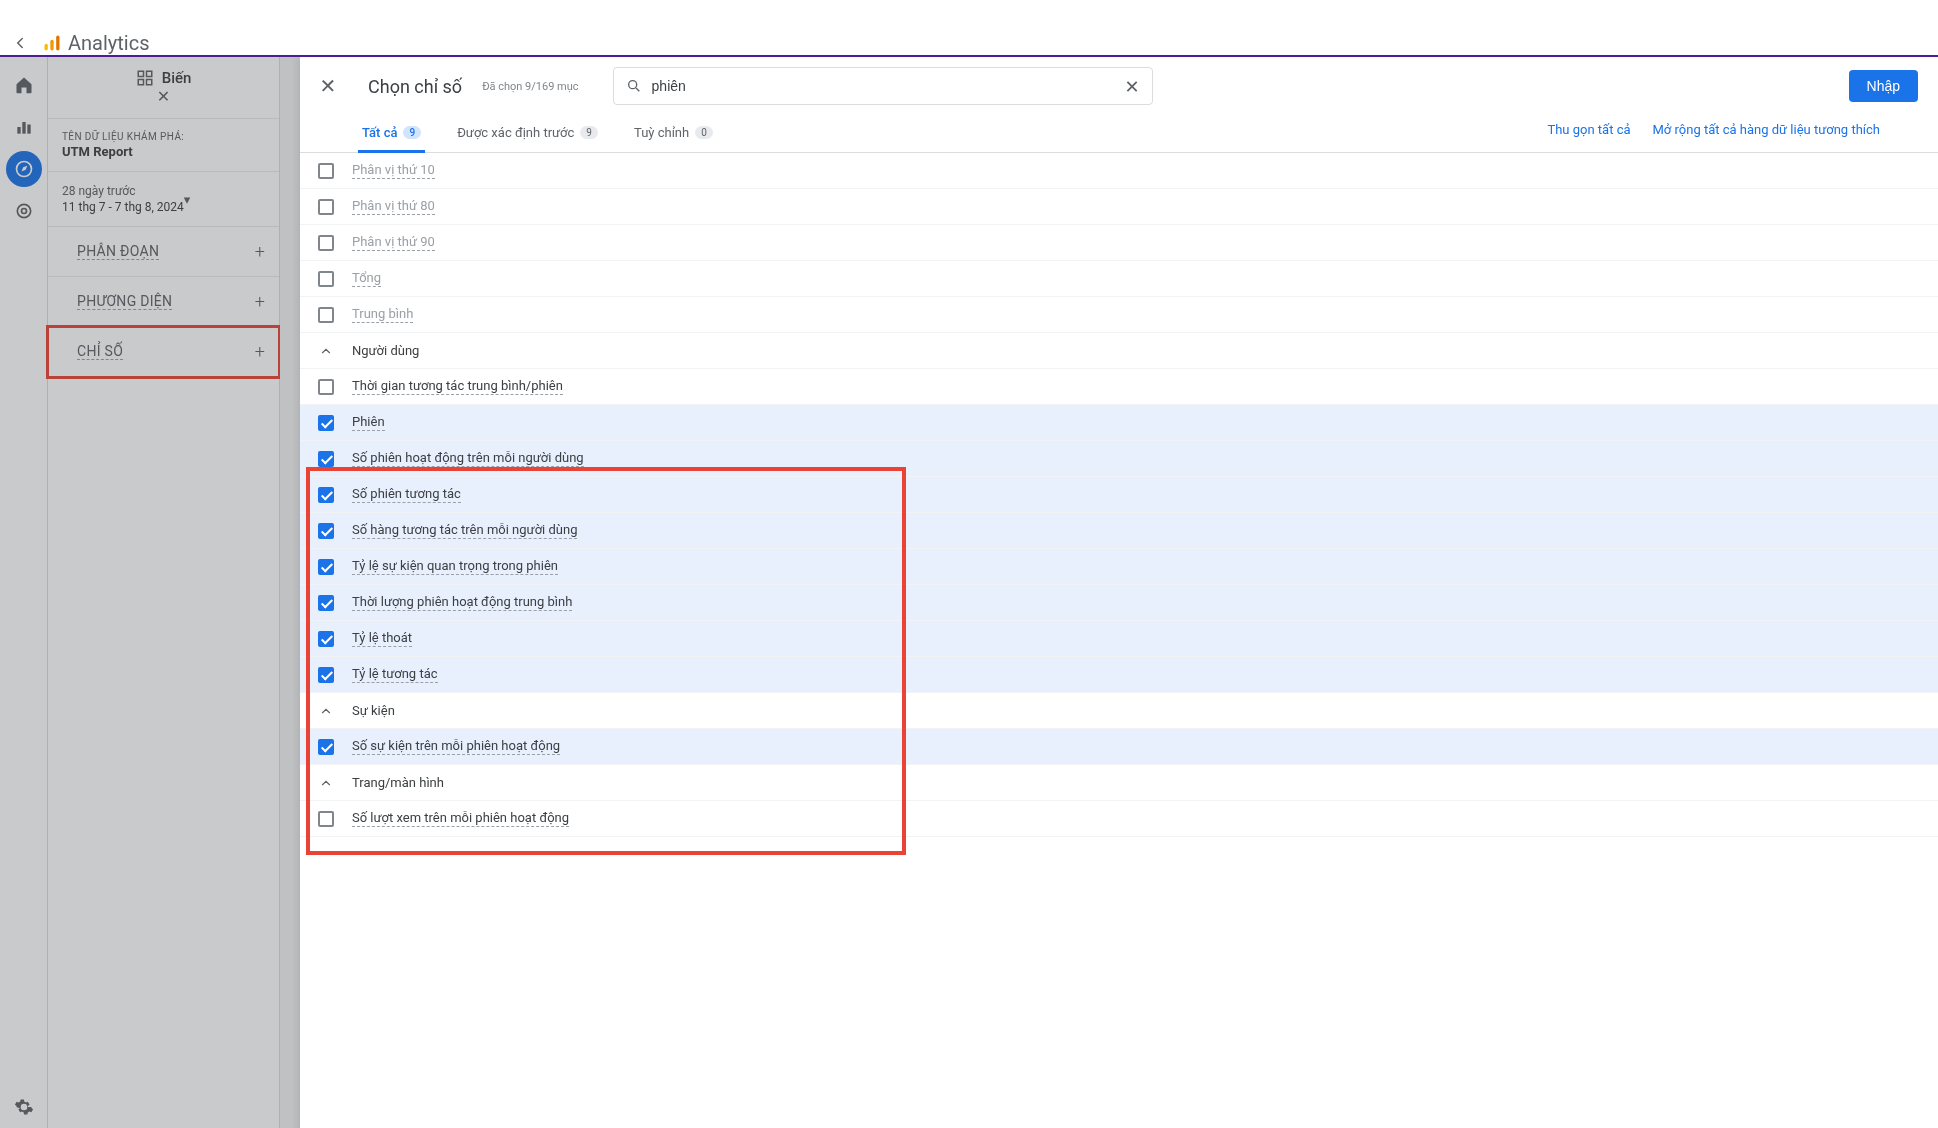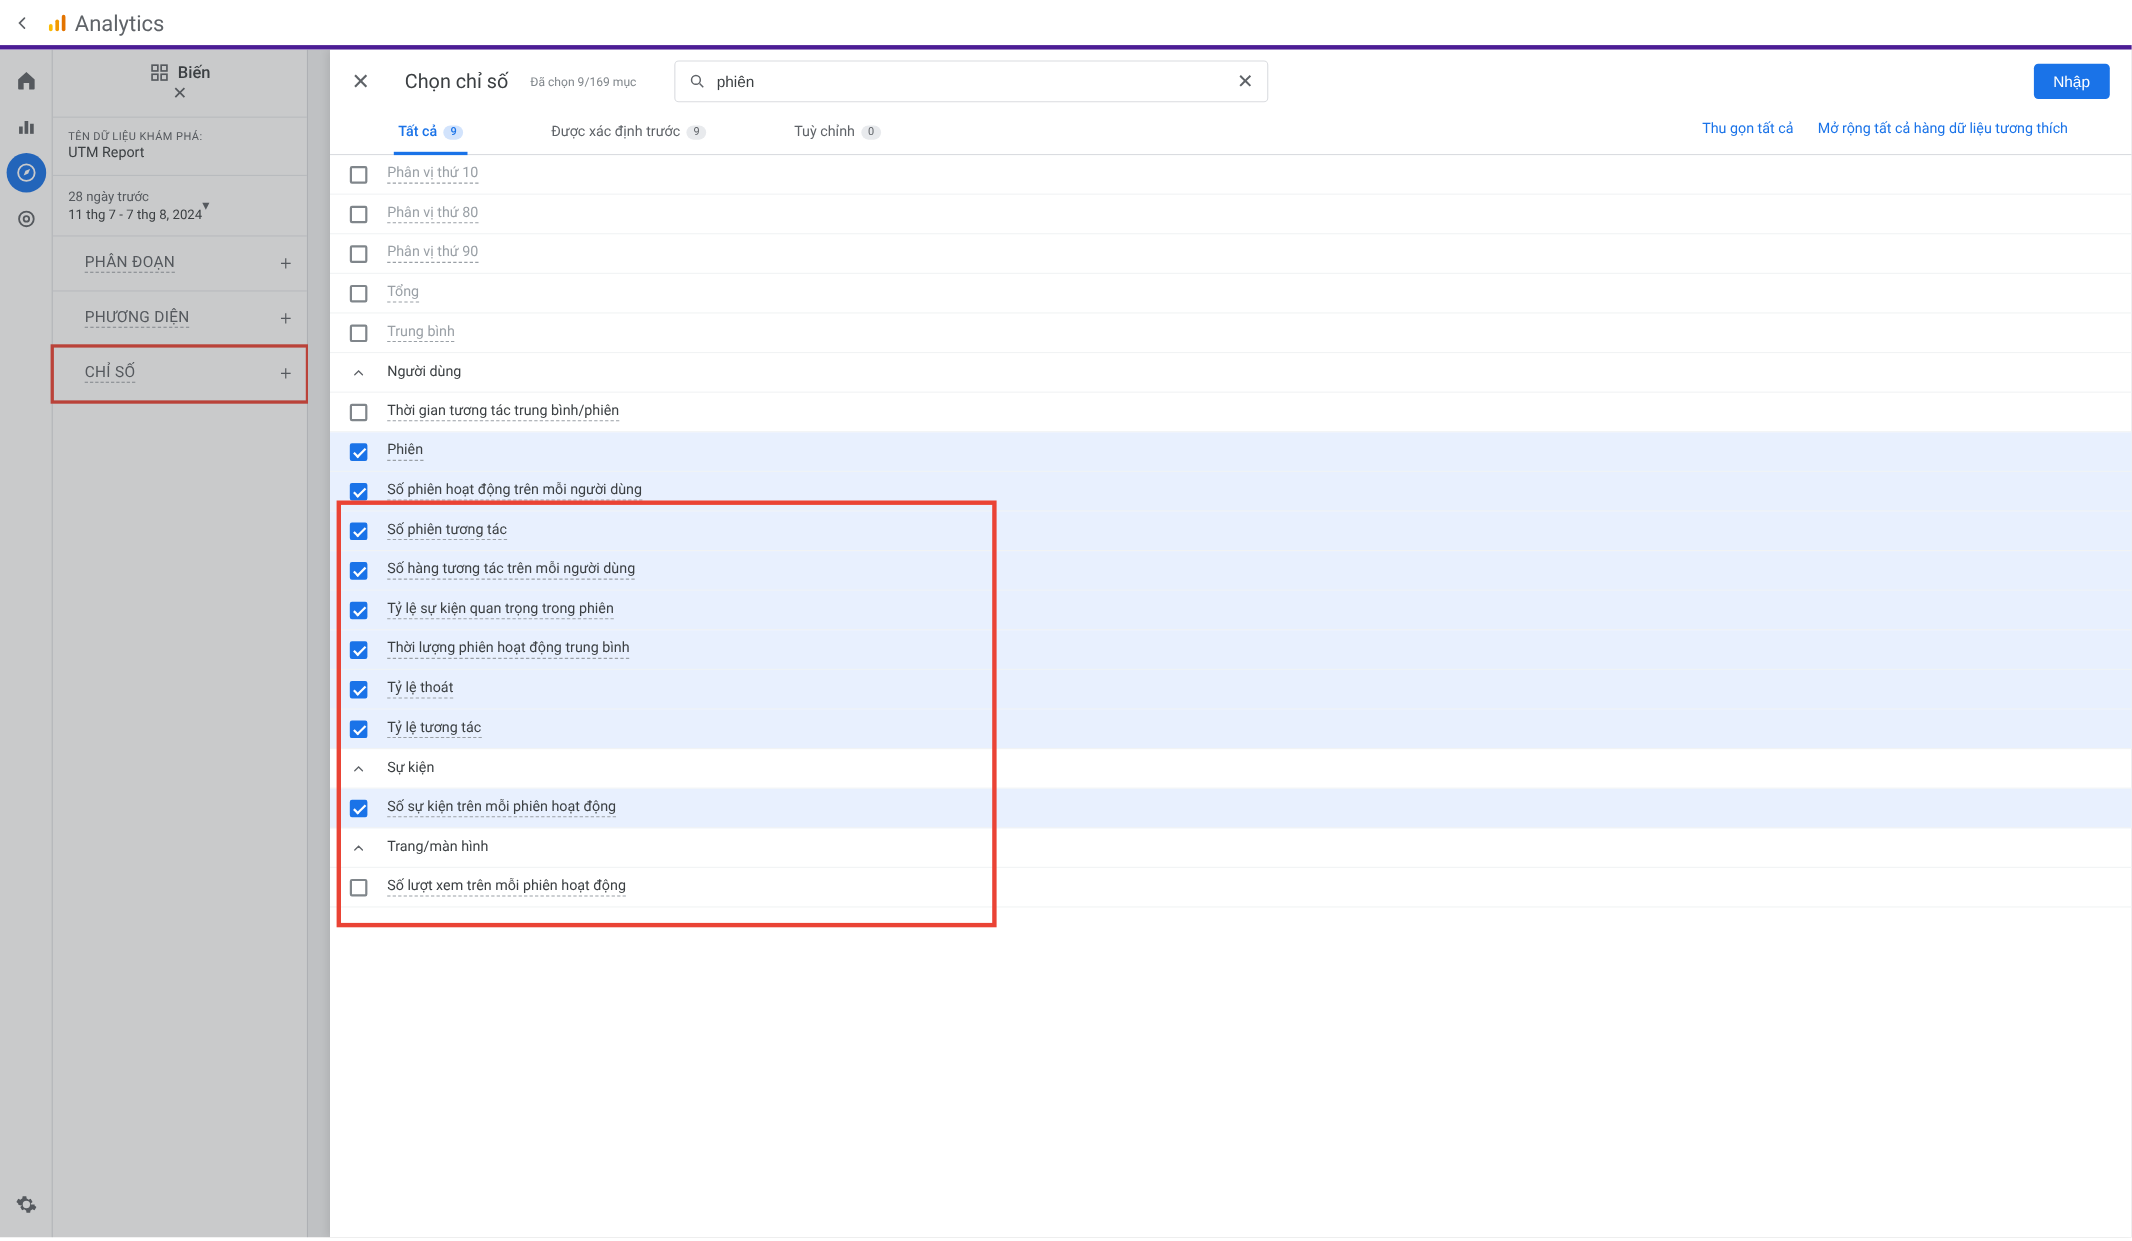--- a/index.html
+++ b/index.html
@@ -1,37 +1,37 @@
 <!DOCTYPE html>
 <html><head>
 <meta charset="utf-8">
 <style>
 * { box-sizing: border-box; margin: 0; padding: 0; }
 body { font-family: 'Google Sans', Roboto, Arial, sans-serif; font-size: 13px; color: #3c4043; background: #fff; overflow: hidden; }
 
-.app-header { height: 45px; display: flex; align-items: center; padding: 0 8px; border-bottom: 4px solid #4c1d95; background: #fff; position: relative; z-index: 5; }
+.app-header { height: 57px; display: flex; align-items: flex-end; padding: 0 8px; border-bottom: 2px solid #4c1d95; background: #fff; position: relative; z-index: 5; }
 .back-arrow { width: 24px; height: 24px; display: flex; align-items: center; justify-content: center; cursor: pointer; margin-right: 10px; }
 .logo { display: flex; align-items: center; gap: 6px; font-size: 20px; color: #5f6368; }
 .logo-icon { font-size: 18px; }
 
 .layout { display: flex; height: calc(100vh - 48px); position: relative; }
 
 .left-rail { width: 48px; background: #fff; border-right: 1px solid #dadce0; display: flex; flex-direction: column; align-items: center; padding-top: 10px; gap: 6px; }
 .rail-btn { width: 36px; height: 36px; border-radius: 50%; display: flex; align-items: center; justify-content: center; cursor: pointer; color: #5f6368; }
 .rail-btn.active { background: #1a73e8; color: #fff; }
 .rail-bottom { margin-top: auto; margin-bottom: 12px; }
 
 .var-panel { width: 232px; background: #fff; border-right: 1px solid #dadce0; display: flex; flex-direction: column; }
 .var-header { display: flex; align-items: center; justify-content: space-between; padding: 12px 14px; border-bottom: 1px solid #e8eaed; flex-direction: column; }
 .var-header-title { display: flex; align-items: center; gap: 8px; font-size: 15px; color: #3c4043; font-weight: 500; }
 .close-x { cursor: pointer; color: #5f6368; font-size: 16px; }
 
 .var-section { padding: 12px 14px; border-bottom: 1px solid #e8eaed; }
 .var-label { font-size: 10px; color: #5f6368; letter-spacing: 0.4px; text-transform: uppercase; }
-.var-value { font-size: 13px; color: #3c4043; font-weight: 400; margin-top: 2px; }
+.var-value { font-size: 13px; color: #3c4043; font-weight: 700; margin-top: 2px; }
 .date-row { display: flex; align-items: center; }
 .date-text { font-size: 12px; color: #5f6368; }
 .date-main { font-size: 12px; color: #3c4043; margin-top: 2px; }
 .chev { color: #5f6368; }
 
 .var-acc { display: flex; align-items: center; justify-content: space-between; padding: 14px 14px; border-bottom: 1px solid #e8eaed; cursor: pointer; }
 .var-acc-label { font-size: 14px; color: #5f6368; letter-spacing: 0.3px; border-bottom: 1px dashed #9aa0a6; margin-left: 15px; }
 .plus { color: #5f6368; font-size: 18px; font-weight: 300; }
 
 .red-highlight { outline: 3px solid #ea4335; outline-offset: -1px; }
@@ -192,21 +192,21 @@
               <line x1="15" y1="15" x2="20" y2="20" stroke="#5f6368" stroke-width="2"></line>
             </svg>
         </span>
         <input type="text" value="phiên" style="">
         <span class="search-clear">✕</span>
       </div>
       <button class="import-btn">Nhập</button>
     </div>
 
     <div class="modal-tabs">
-      <div id="tabs-container" style="display: flex; gap: 44px;">
+      <div id="tabs-container" style="display: flex;">
           <div class="tab active">
             <span>Tất cả</span>
             <span class="badge">9</span>
           </div>
           <div class="tab">
             <span>Được xác định trước</span>
             <span class="badge">9</span>
           </div>
           <div class="tab">
             <span>Tuỳ chỉnh</span>

